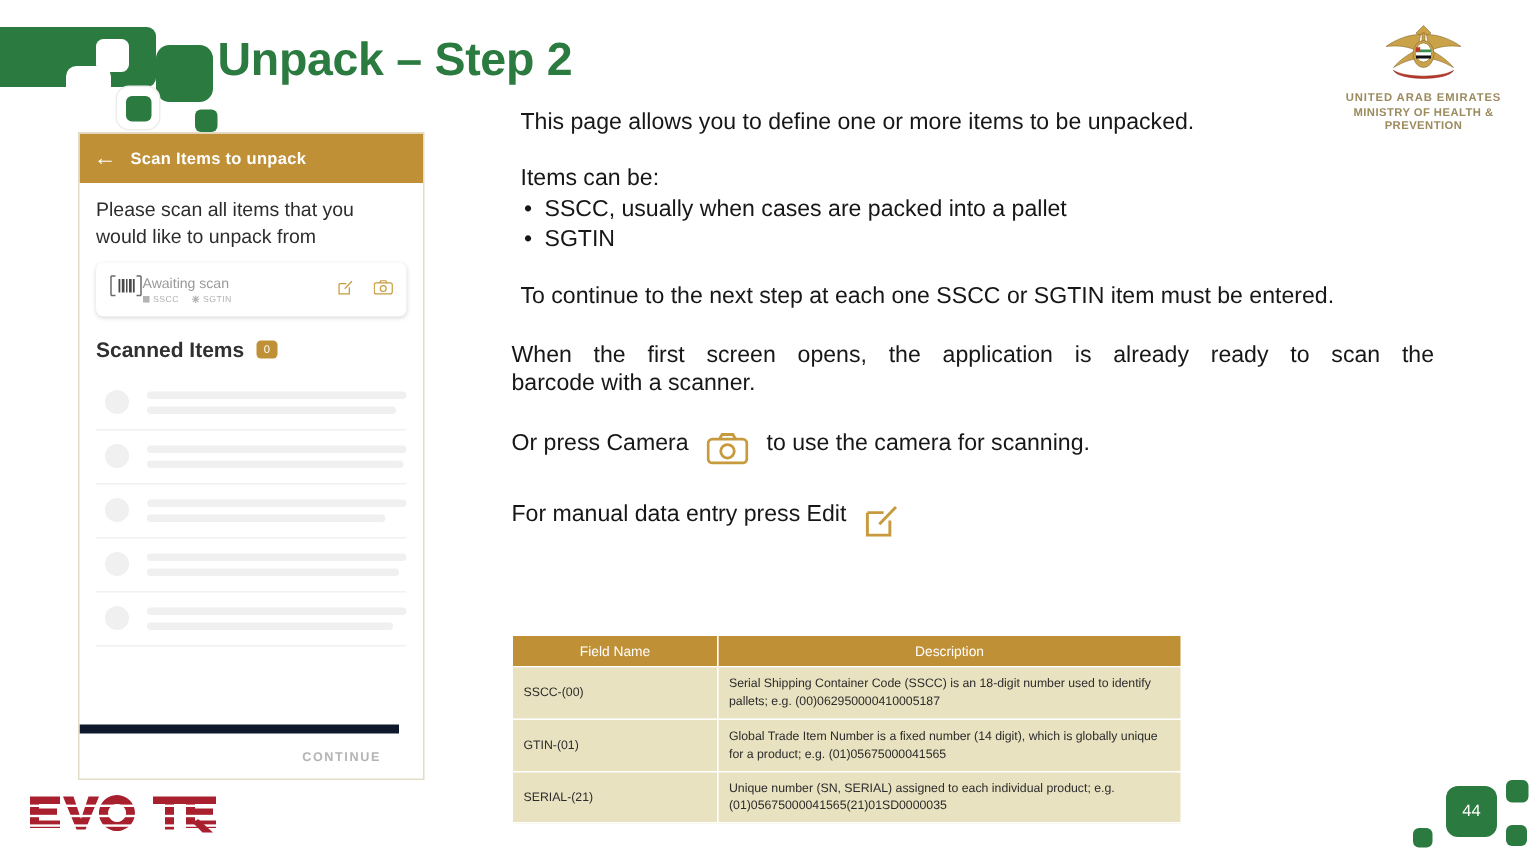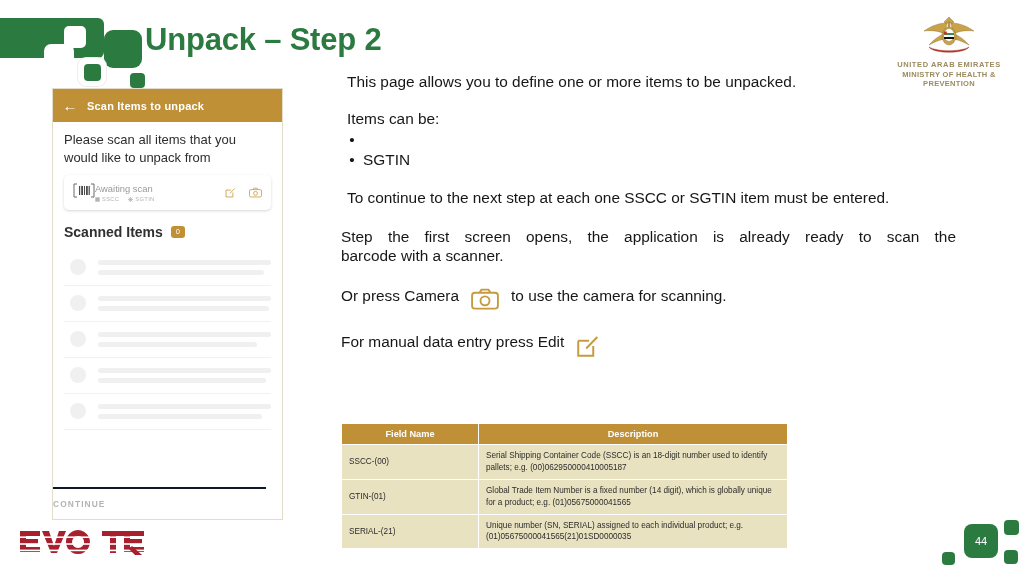--- a/index.html
+++ b/index.html
@@ -47,40 +47,40 @@
   .card-acts{display:flex;gap:13px;align-items:center;color:#c69a3d;}
   .sec-head{margin-top:14px;display:flex;align-items:center;gap:8px;}
   .sec-title{font-size:14px;font-weight:bold;color:#303030;}
   .badge{background:#bf9035;color:#fff;font-size:7.5px;border-radius:3px;padding:1px 5px;line-height:1.35;}
   .sk-list{margin-top:10px;}
   .sk-row{display:flex;align-items:center;padding:9px 0 10px 0;border-bottom:1px solid #f1f1f1;}
   .sk-av{width:16px;height:16px;border-radius:50%;background:#f0f0f0;flex:0 0 16px;margin-left:6px;}
   .sk-lines{flex:1;margin-left:12px;}
   .sk-l{height:5px;border-radius:3px;background:#f0f0f0;}
   .sk-l+.sk-l{margin-top:5px;}
-  .ph-foot{position:absolute;left:0;right:16px;bottom:0;height:30px;border-top:2px solid #0f172a;
-           display:flex;align-items:center;justify-content:flex-start;padding-right:12px;}
+  .ph-foot{position:absolute;left:0;right:16px;bottom:0;height:30px;border-top:6px solid #0f172a;
+           display:flex;align-items:center;justify-content:flex-end;padding-right:12px;}
   .ph-cont{font-size:8.4px;color:#b4b4b4;letter-spacing:1.1px;font-weight:bold;}
 
   
   .copy{position:absolute;left:341px;top:74px;width:625px;font-size:15.4px;color:#171717;line-height:1.0;}
   .p{margin:0 0 0 6px;}
   .gap{height:22px;}
   .bullets{margin:0;padding:0;list-style:none;}
   .bullets li{display:flex;margin-top:5px;}
   .bul{width:22px;flex:0 0 22px;text-align:center;}
   .just{text-align:justify;text-justify:inter-word;line-height:1.25;width:615px;}
   .just > span{display:block;}
   .iconline{display:flex;}
   .ic-gold{color:#c69a3d;margin:0 12px;flex:0 0 auto;}
 
   
   .tbl{position:absolute;left:341px;top:423px;width:447px;border-collapse:collapse;
        font-size:8.2px;color:#2b2b2b;}
-  .tbl th{background:#bf9035;color:#fff;font-size:9.2px;font-weight:bold;padding:5px 4px;
+  .tbl th{background:#bf9035;color:#fff;font-size:9.2px;font-weight:normal;padding:5px 4px;
           border:1px solid #ffffff;text-align:center;}
   .tbl td{background:#e8e2c0;border:1px solid #ffffff;padding:5px 7px;vertical-align:middle;line-height:1.45;}
   .tbl td.fn{width:122px;}
 
   
   .evoteq{position:absolute;left:20px;top:530px;}
 
   
   .pageno{position:absolute;left:938px;top:512px;width:80px;height:58px;}
   .pn-main{position:absolute;left:26px;top:12px;width:34px;height:34px;background:#2b7a40;border-radius:8px;
@@ -232,31 +232,32 @@
     </div>
   </div>
 
   <div class="copy">
     <div class="p">This page allows you to define one or more items to be unpacked.</div>
     <div class="gap"></div>
     <div class="p">Items can be:</div>
     <ul class="bullets">
       <li>
         <span class="bul">•</span>
+        <span>SSCC, usually when cases are packed into a pallet</span>
       </li>
       <li>
         <span class="bul">•</span>
         <span>SGTIN</span>
       </li>
     </ul>
     <div class="gap"></div>
     <div class="p">To continue to the next step at each one SSCC or SGTIN item must be entered.</div>
     <div class="gap"></div>
     <div class="just">
-      <span class="jline" style="text-align:justify;text-align-last:justify;">Step the first screen opens,  the application is already ready to scan the</span>
+      <span class="jline" style="text-align:justify;text-align-last:justify;">When the first screen opens,  the application is already ready to scan the</span>
       <span>barcode with a scanner.</span>
     </div>
     <div class="gap"></div>
     <div class="iconline">
       <span>Or press Camera</span>
       <span class="ic-gold">
         <svg width="28" height="22" viewBox="0 0 18 14">
           <rect x="0.7" y="3" width="16.6" height="10.2" rx="1.8" stroke="#c69a3d" stroke-width="1.2" fill="none"></rect>
           <path d="M5.5 3 L6.7 1 h4.6 L12.5 3" stroke="#c69a3d" stroke-width="1.2" fill="none"></path>
           <circle cx="9" cy="8.2" r="2.9" stroke="#c69a3d" stroke-width="1.2" fill="none"></circle>

